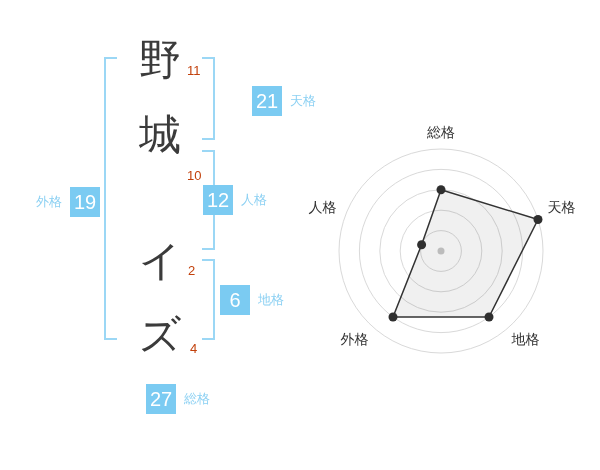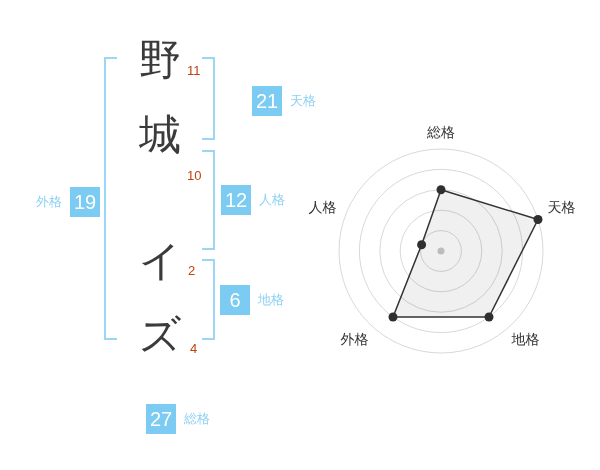--- a/index.html
+++ b/index.html
@@ -62,24 +62,24 @@
   .sn2 { left: 188px; top: 264px; }
   .sn3 { left: 190px; top: 342px; }
 
   .kaku-group {
     position: absolute;
     display: flex;
     align-items: center;
     gap: 8px;
   }
   .kg-tenkaku { left: 221px; top: 86px; margin-left: 31px; }
-  .kg-jinkaku { left: 221px; top: 185px; }
+  .kg-jinkaku { left: 203px; top: 185px; }
   .kg-chikaku { left: 220px; top: 285px; }
   .kg-gaikaku { left: 36px;  top: 187px; }
-  .kg-soukaku { left: 146px; top: 404px; }
+  .kg-soukaku { left: 146px; top: 384px; }
 
   .kaku-badge {
     width: 30px; height: 30px;
     background: #7bcbf2;
     color: #ffffff;
     font-size: 20px;
     line-height: 30px;
     display: flex;
     align-items: center;
     justify-content: center;

